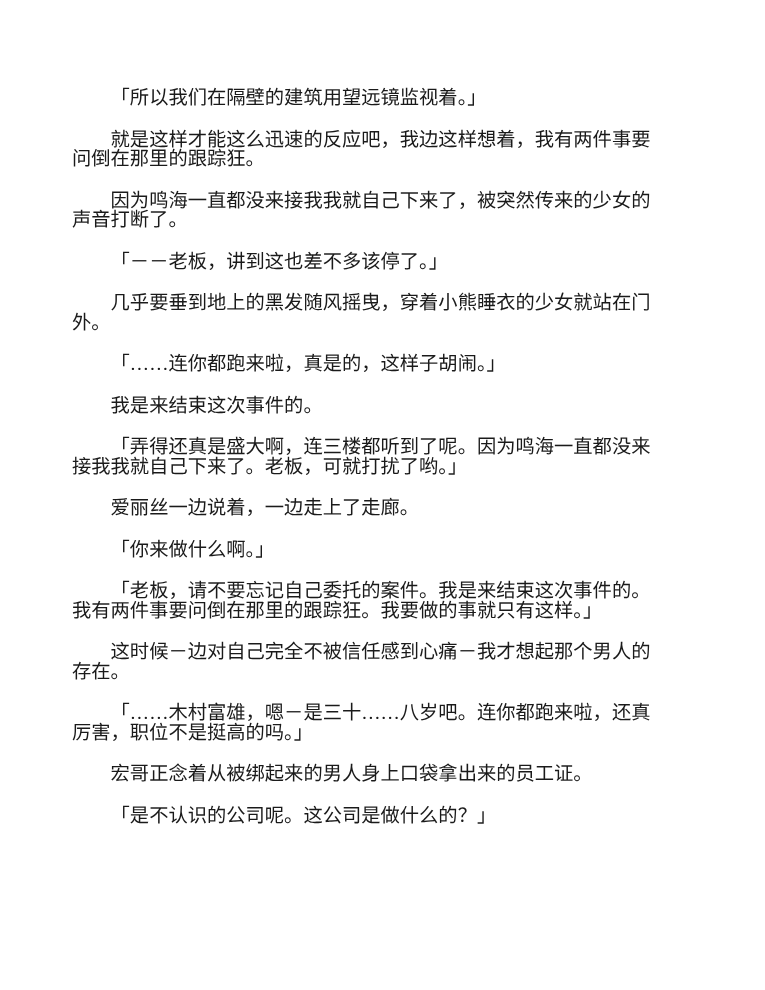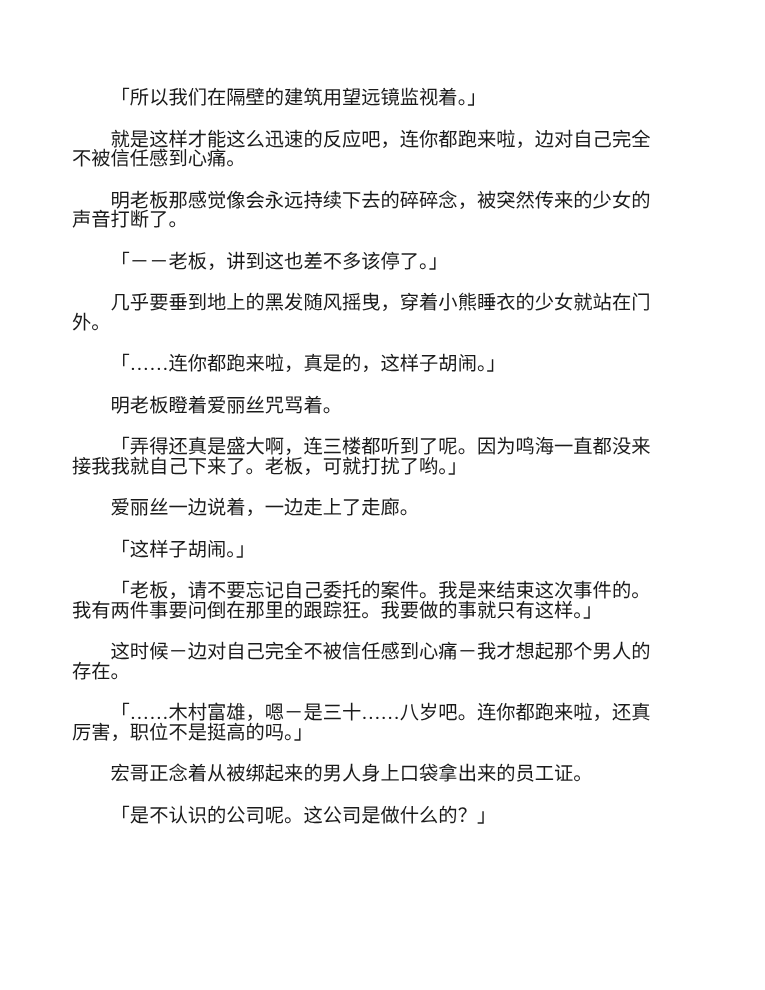--- a/index.html
+++ b/index.html
@@ -29,27 +29,27 @@
     text-align: left;
     word-break: normal;
     overflow-wrap: break-word;
   }
 </style>
 </head>
 <body>
 
 <div class="page">
   <p class="para">「所以我们在隔壁的建筑用望远镜监视着。」</p>
-  <p class="para">就是这样才能这么迅速的反应吧，连你都跑来啦，边对自己完全不被信任感到心痛。</p>
-  <p class="para">明老板那感觉像会永远持续下去的碎碎念，被突然传来的少女的声音打断了。</p>
+  <p class="para">就是这样才能这么迅速的反应吧，我边这样想着，我有两件事要问倒在那里的跟踪狂。</p>
+  <p class="para">因为鸣海一直都没来接我我就自己下来了，被突然传来的少女的声音打断了。</p>
   <p class="para">「－－老板，讲到这也差不多该停了。」</p>
   <p class="para">几乎要垂到地上的黑发随风摇曳，穿着小熊睡衣的少女就站在门外。</p>
   <p class="para">「……连你都跑来啦，真是的，这样子胡闹。」</p>
-  <p class="para">明老板瞪着爱丽丝咒骂着。</p>
+  <p class="para">我是来结束这次事件的。</p>
   <p class="para">「弄得还真是盛大啊，连三楼都听到了呢。因为鸣海一直都没来接我我就自己下来了。老板，可就打扰了哟。」</p>
   <p class="para">爱丽丝一边说着，一边走上了走廊。</p>
-  <p class="para">「这样子胡闹。」</p>
+  <p class="para">「你来做什么啊。」</p>
   <p class="para">「老板，请不要忘记自己委托的案件。我是来结束这次事件的。我有两件事要问倒在那里的跟踪狂。我要做的事就只有这样。」</p>
   <p class="para">这时候－边对自己完全不被信任感到心痛－我才想起那个男人的存在。</p>
   <p class="para">「……木村富雄，嗯－是三十……八岁吧。连你都跑来啦，还真厉害，职位不是挺高的吗。」</p>
   <p class="para">宏哥正念着从被绑起来的男人身上口袋拿出来的员工证。</p>
   <p class="para">「是不认识的公司呢。这公司是做什么的？」</p>
 </div>
 
 </body></html>

